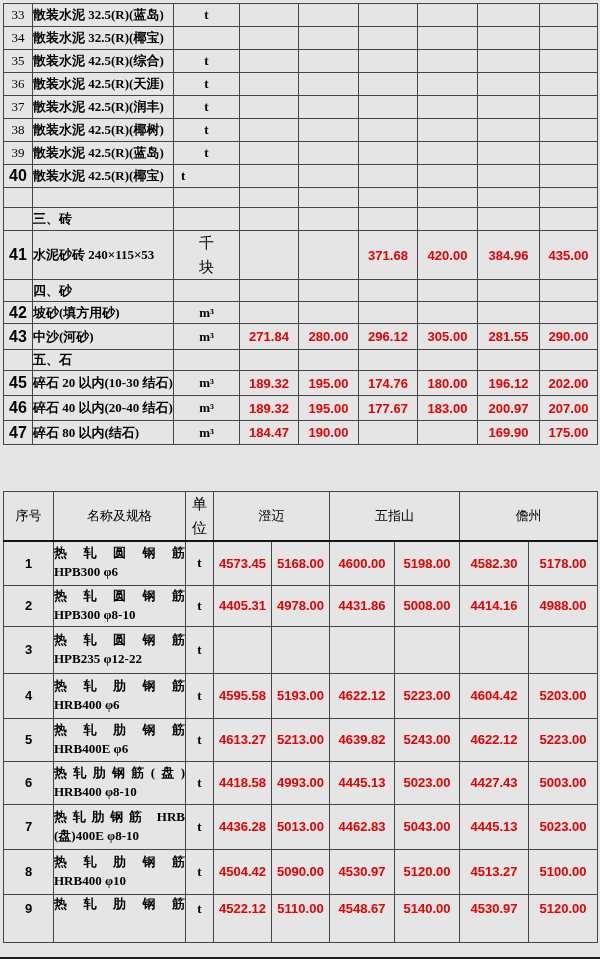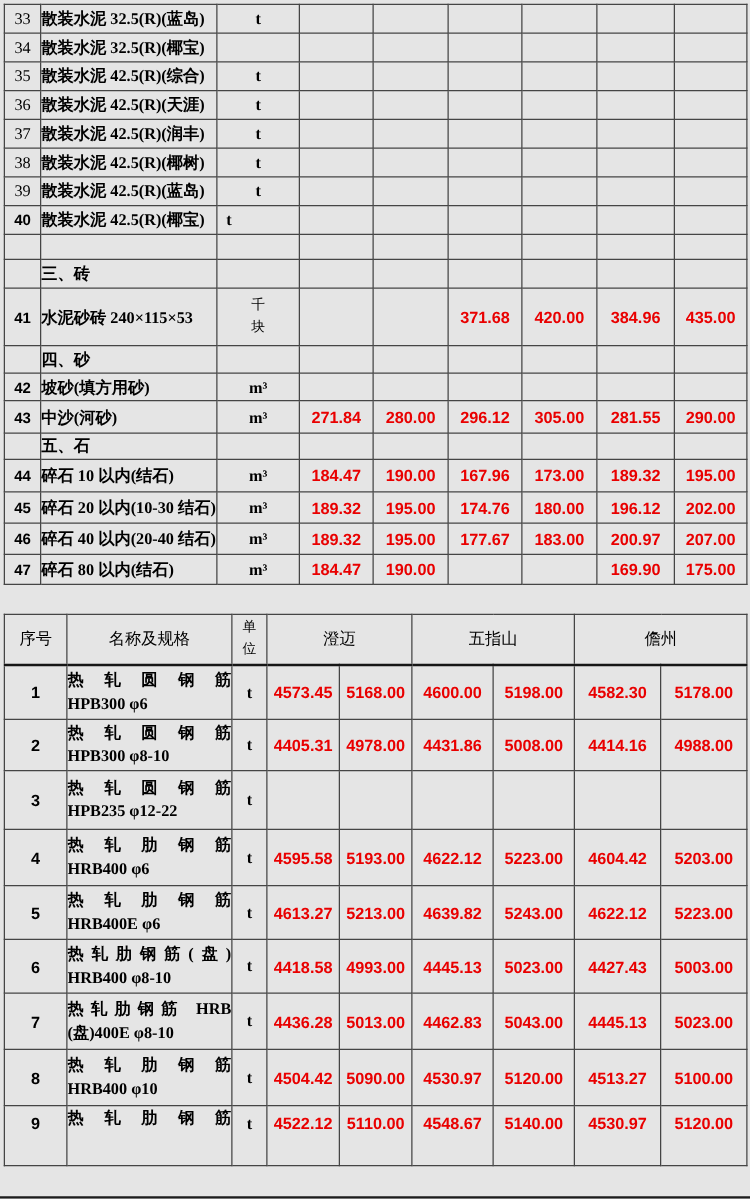--- a/index.html
+++ b/index.html
@@ -8,28 +8,28 @@
     font-family:"Liberation Serif","DejaVu Serif",serif;
   }
   .page{position:relative;width:600px;height:959px;overflow:hidden;background:#e5e5e5;}
   table.tbl{border-collapse:collapse;table-layout:fixed;position:absolute;left:3px;}
   .tbl td{border:1px solid #454545;padding:0;overflow:hidden;font-size:13px;vertical-align:middle;}
   .top{top:3px;width:594px;}
   .bottom{top:491px;width:594px;}
 
   
   .seq{text-align:center;font-size:12px;}
-  .seq.bold{font-weight:700;font-family:"Liberation Sans","DejaVu Sans",sans-serif;font-size:12px;}
+  .seq.bold{font-weight:700;font-family:"Liberation Sans","DejaVu Sans",sans-serif;font-size:16px;}
   .nm{text-align:left;padding:0 3px 0 6px;font-weight:700;font-size:12.5px;white-space:nowrap;}
   .sec{text-align:left;padding-left:6px;font-weight:700;font-size:13px;}
   .unit{text-align:center;font-weight:700;font-size:12px;}
   .unit.left{text-align:left;padding-left:7px;}
   .val{color:#e90000;font-weight:700;font-family:"Liberation Sans","DejaVu Sans",sans-serif;
        font-size:12px;text-align:center;}
-  .stack{display:inline-block;width:15px;line-height:1.6;font-weight:400;font-size:11px;
+  .stack{display:inline-block;width:15px;line-height:1.6;font-weight:400;font-size:15px;
          white-space:normal;word-break:break-all;text-align:center;}
 
   
   .bh1 td{text-align:center;font-size:13px;border-bottom:2px solid #161616;}
   .bh2 td{vertical-align:top;text-align:left;padding:6px 0 0 8px;font-size:13px;}
   .bh2 td.secl{font-weight:700;}
   .bseq{vertical-align:top;padding-top:8px;text-align:center;font-weight:700;
         font-family:"Liberation Sans","DejaVu Sans",sans-serif;font-size:12px;}
   .bname{padding:2px 6px 2px 7px;font-weight:700;vertical-align:middle;font-size:13px;}
   .bname .l1{text-align:justify;text-align-last:justify;line-height:1.45;}
@@ -216,31 +216,20 @@
         <tr style="height: 21px;">
           <td class="seq"></td>
           <td class="sec">五、石</td>
           <td class="unit"></td>
           <td class="val"></td>
           <td class="val"></td>
           <td class="val"></td>
           <td class="val"></td>
           <td class="val"></td>
           <td class="val"></td>
-        </tr>
-        <tr style="height: 26px;">
-          <td class="seq bold">44</td>
-          <td class="nm">碎石 10 以内(结石)</td>
-          <td class="unit">m³</td>
-          <td class="val">184.47</td>
-          <td class="val">190.00</td>
-          <td class="val">167.96</td>
-          <td class="val">173.00</td>
-          <td class="val">189.32</td>
-          <td class="val">195.00</td>
         </tr>
         <tr style="height: 25px;">
           <td class="seq bold">45</td>
           <td class="nm">碎石 20 以内(10-30 结石)</td>
           <td class="unit">m³</td>
           <td class="val">189.32</td>
           <td class="val">195.00</td>
           <td class="val">174.76</td>
           <td class="val">180.00</td>
           <td class="val">196.12</td>

